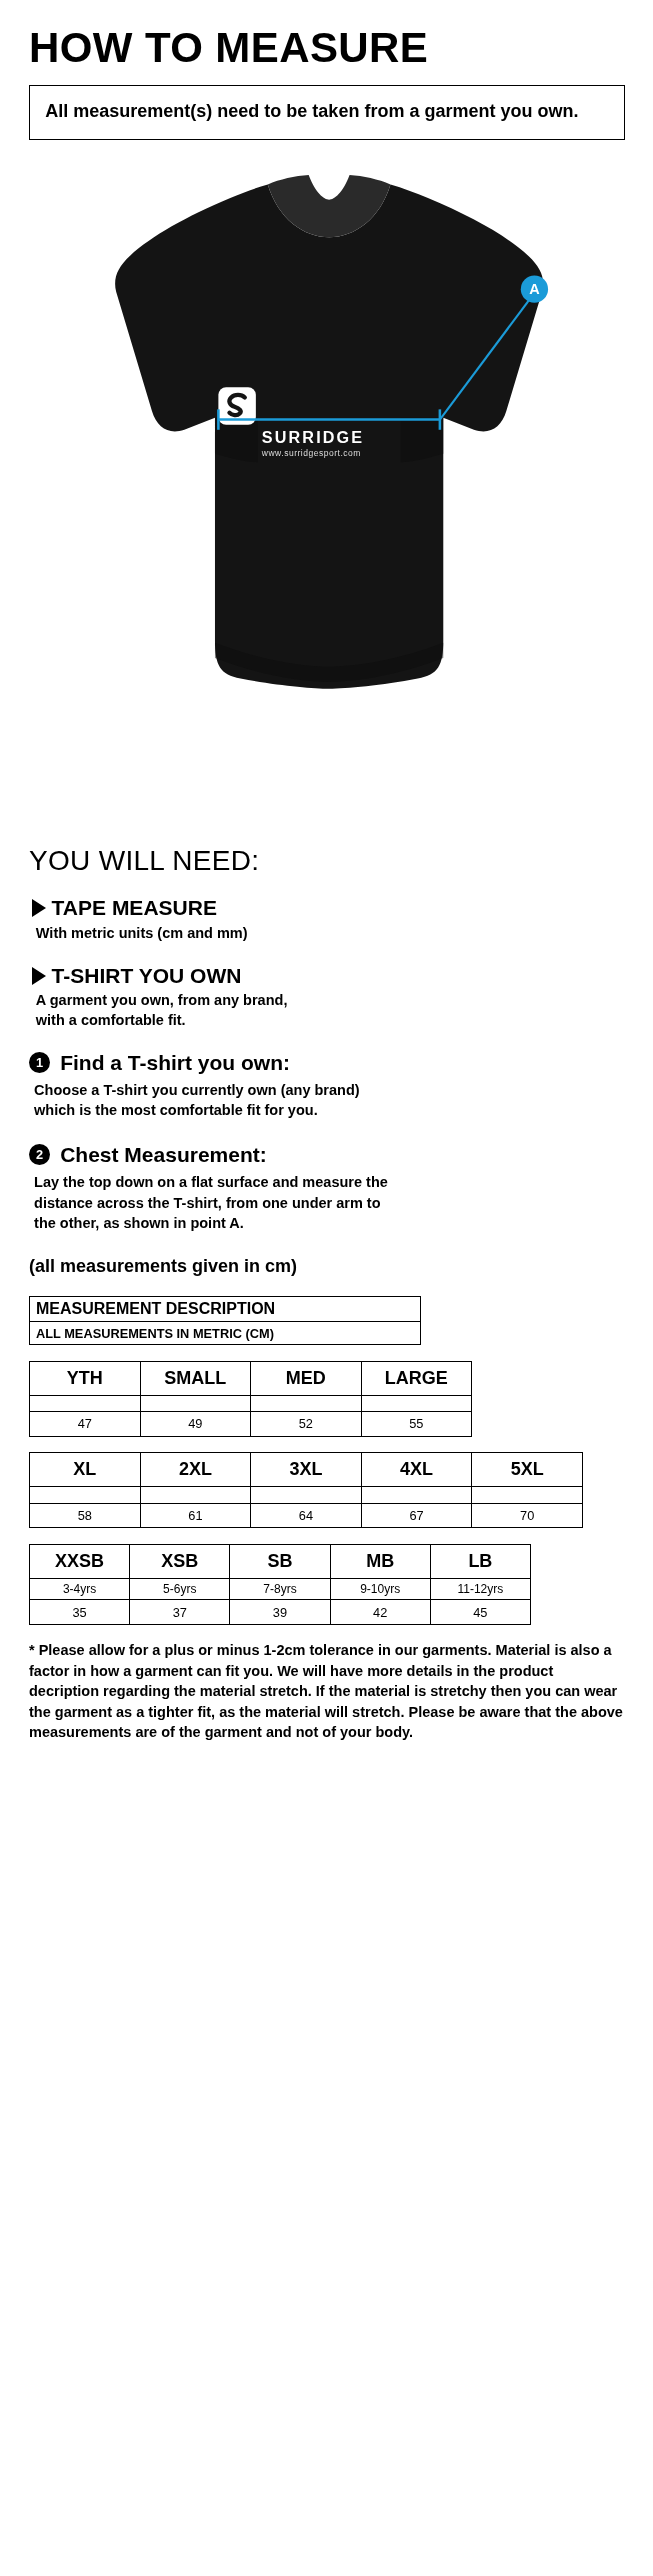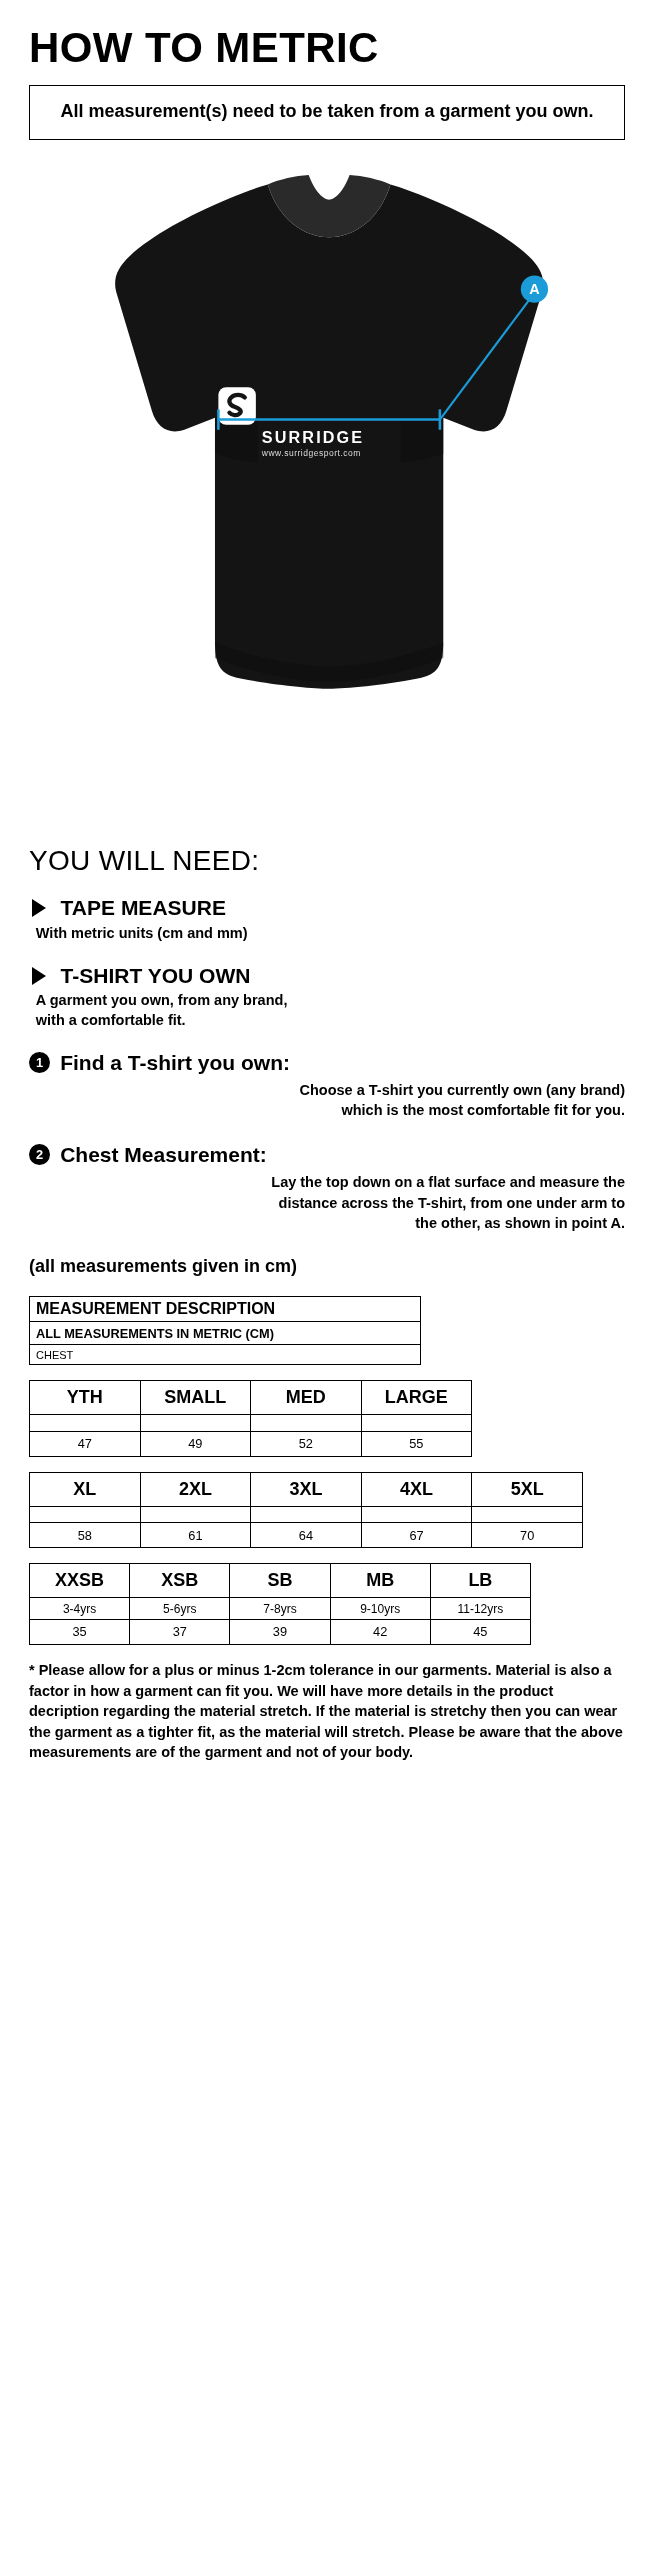--- a/index.html
+++ b/index.html
@@ -30,21 +30,20 @@
     line-height: 1.05;
   }
 
   .notice-box {
     border: 1.7px solid #000;
     padding: 13.6px 15.3px 15.3px 15.3px;
     font-size: 18px;
     font-weight: bold;
     line-height: 1.32;
     margin-bottom: 24px;
-    text-align: center;
   }
 
   
   .shirt-figure {
     position: relative;
     height: 673px;
     margin: 0 0 8.5px 0;
   }
   .shirt-svg {
     position: absolute;
@@ -56,21 +55,21 @@
   .section-heading {
     font-size: 28px;
     font-weight: normal;
     letter-spacing: 0.3px;
     margin: 0 0 19px 0;
   }
 
   .need-item {
     display: flex;
     align-items: center;
-    gap: 15px;
+    gap: 6px;
     margin-bottom: 3.4px;
   }
   .tri {
     width: 0;
     height: 0;
     border-left: 14.5px solid #000;
     border-top: 9.4px solid transparent;
     border-bottom: 9.4px solid transparent;
     margin-left: 2.6px;
     background: transparent;
@@ -106,21 +105,20 @@
   }
   .num-label {
     font-size: 21px;
     font-weight: bold;
   }
   .num-sub {
     font-size: 14.5px;
     font-weight: bold;
     margin: 5.1px 0 22px 5.1px;
     line-height: 1.42;
-    text-align: right;
   }
 
   
   .size-title {
     font-size: 36px;
     font-weight: bold;
     letter-spacing: 0.3px;
     margin: 25.6px 0 3.4px 0;
   }
   .size-sub {
@@ -186,21 +184,21 @@
     line-height: 1.42;
     margin-top: 15.3px;
     padding-bottom: 25.6px;
   }
 </style>
 </head>
 <body>
 
 <div class="page">
 
-  <h1 class="main-title">HOW TO METRIC</h1>
+  <h1 class="main-title">HOW TO MEASURE</h1>
 
   <div class="notice-box">All measurement(s) need to be taken from a garment you own.</div>
 
   <div class="shirt-figure">
     <svg class="shirt-svg" width="596" height="673" viewBox="0 0 699 790">
 
       <g>
         <path d="M236 40
                  C 250 34, 266 28, 280 24
                  C 292 64, 322 86, 352 86
@@ -297,23 +295,20 @@
   <div class="size-sub">(all measurements given in cm)</div>
 
   <table class="grid desc-table" style="width:392px;">
     <tbody>
         <tr>
       <td class="desc-head">MEASUREMENT DESCRIPTION</td>
     </tr>
     <tr>
       <td class="desc-metric">ALL MEASUREMENTS IN METRIC (CM)</td>
     </tr>
-    <tr>
-      <td class="desc-chest">CHEST</td>
-    </tr>
   </tbody>
     </table>
 
   <table class="grid size-table" style="width:443px;">
     <tbody>
         <tr>
       <th>YTH</th>
       <th>SMALL</th>
       <th>MED</th>
       <th>LARGE</th>

